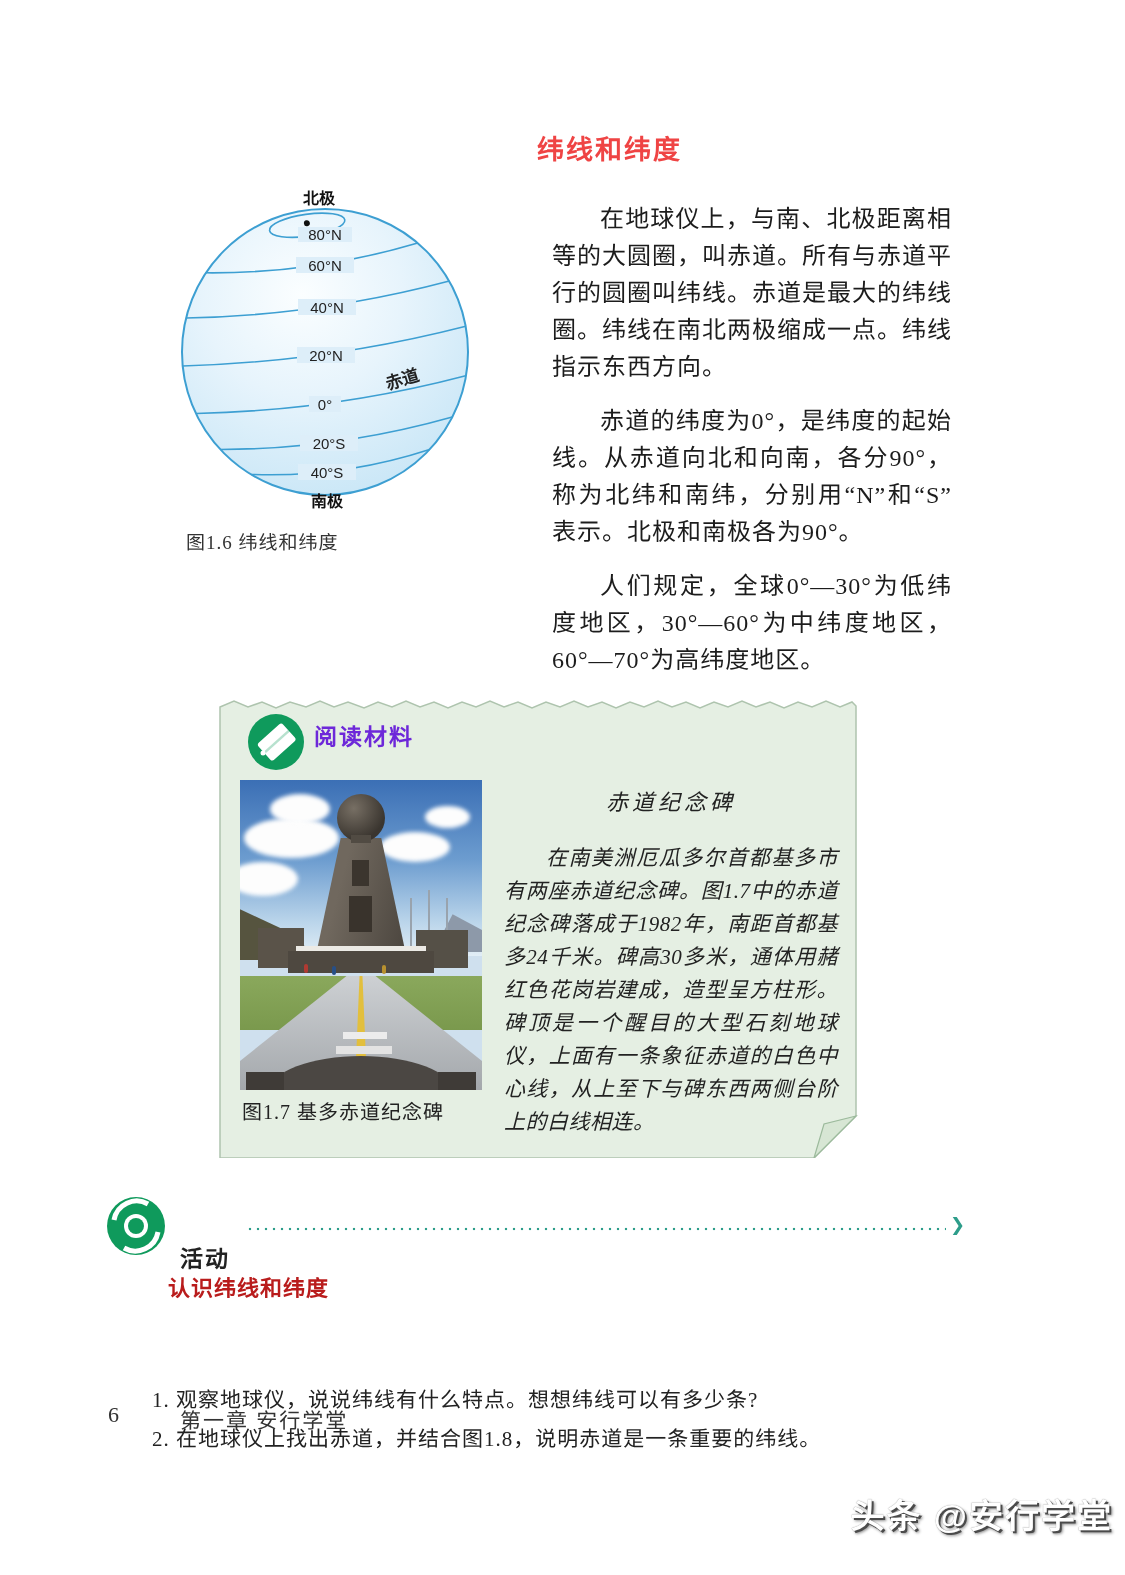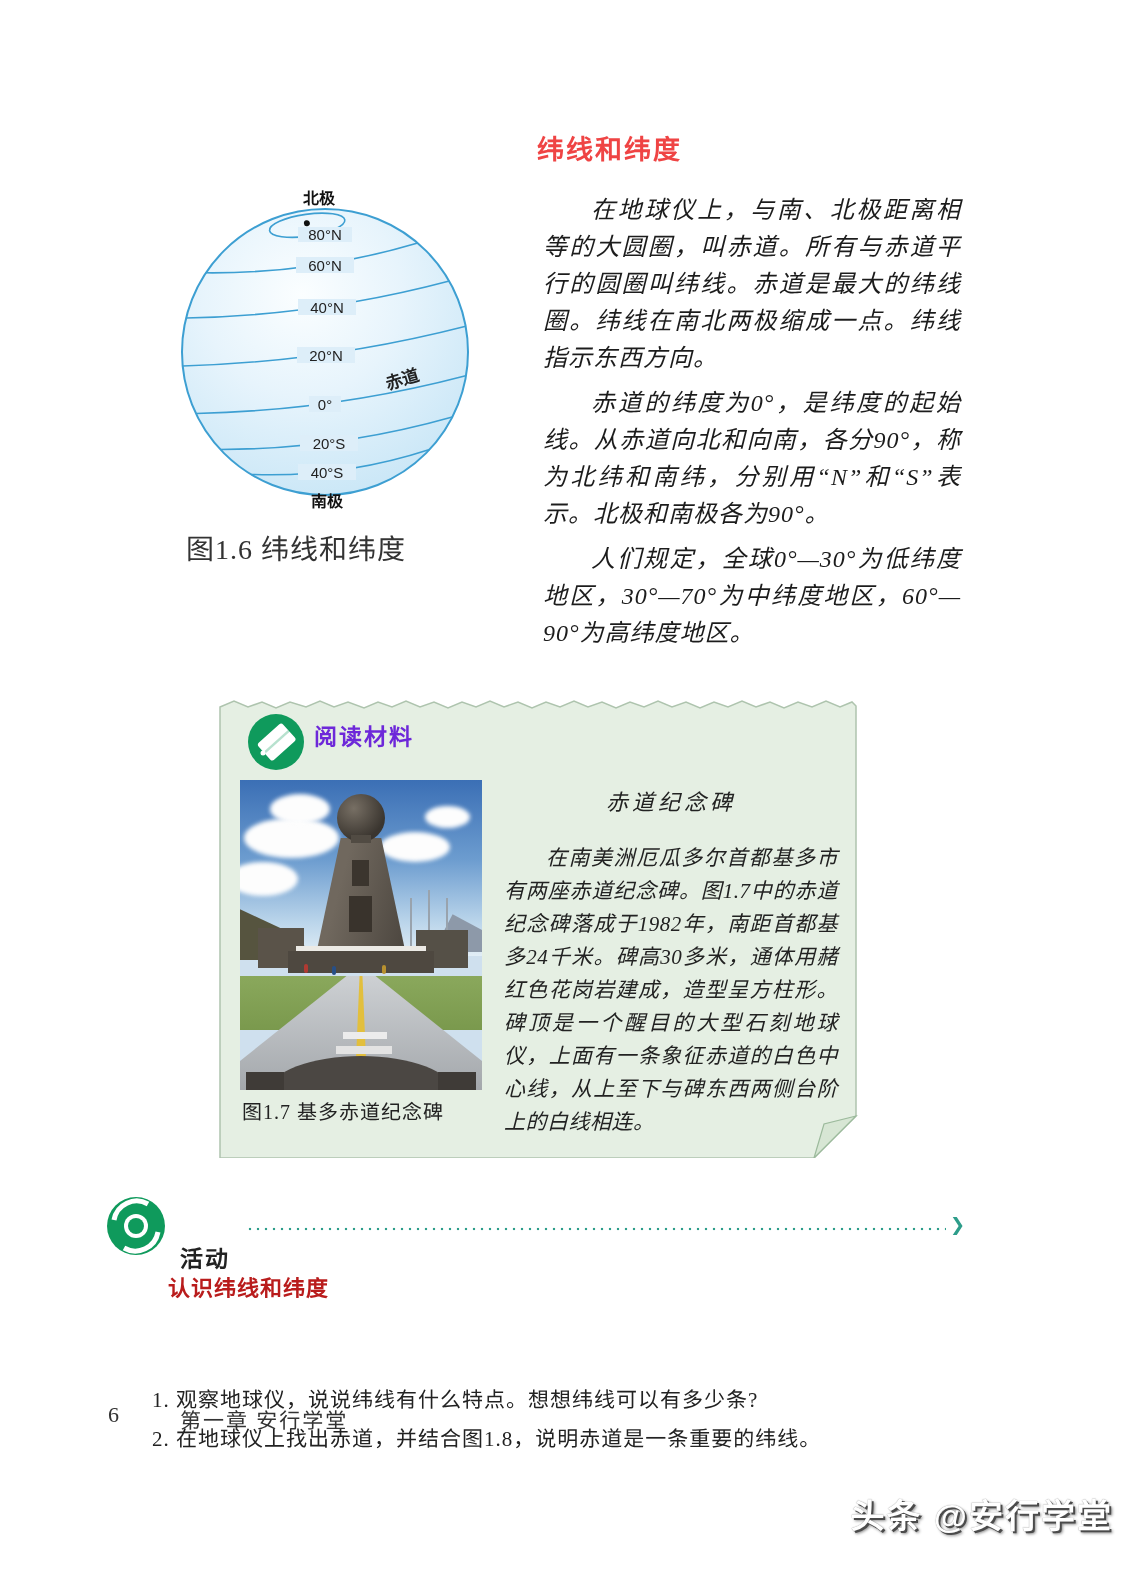--- a/index.html
+++ b/index.html
@@ -4,26 +4,26 @@
 <style>
   html,body{margin:0;padding:0;}
   body{width:1125px;height:1575px;background:#ffffff;
        font-family:"Liberation Serif","DejaVu Serif",serif;color:#1c1c1c;}
   .page{position:relative;width:1125px;height:1575px;background:#fff;overflow:hidden;}
   .abs{position:absolute;}
 
   
   .sec-heading{left:537px;top:134px;font:bold 27px/1.2 "Liberation Sans","DejaVu Sans",sans-serif;color:#ef4444;letter-spacing:2px;}
   .body-col{left:535px;top:184px;width:434px;}
-  .body-col p{margin:8px;text-indent:2em;font-size:24px;line-height:37px;
-              letter-spacing:1px;text-align:justify;color:#1c1c1c;font-style:italic;}
+  .body-col p{margin:17px;text-indent:2em;font-size:24px;line-height:37px;
+              letter-spacing:1px;text-align:justify;color:#1c1c1c;}
 
   
   .globe-svg{left:172px;top:180px;}
-  .globe-caption{left:186px;top:527px;font-size:28px;color:#333;letter-spacing:1px;}
+  .globe-caption{left:186px;top:527px;font-size:19px;color:#333;letter-spacing:1px;}
 
   
   .read-box{left:218px;top:692px;width:640px;height:466px;}
   .read-box-bg{left:0;top:0;}
   .read-header-icon{left:28px;top:20px;}
   .read-header-label{left:96px;top:32px;font:bold 23px/1.2 "Liberation Sans","DejaVu Sans",sans-serif;color:#6d28d9;letter-spacing:2px;}
   .photo{left:22px;top:88px;width:242px;height:310px;overflow:hidden;background:#cfe0ee;}
   .photo div{position:absolute;}
   .photo-caption{left:24px;top:404px;font-size:20px;color:#222;letter-spacing:1px;}
   .read-col{left:286px;top:92px;width:334px;}
@@ -123,21 +123,21 @@
     </g>
     <text transform="translate(232,205) rotate(-17)" text-anchor="middle" font-family="Liberation Sans,DejaVu Sans,sans-serif" font-size="17" font-weight="bold" fill="#222">赤道</text>
     <text x="155" y="327" text-anchor="middle" font-family="Liberation Sans,DejaVu Sans,sans-serif" font-size="16" font-weight="bold" fill="#111">南极</text>
   </svg>
   <div class="abs globe-caption">图1.6 纬线和纬度</div>
 
   <div class="abs sec-heading">纬线和纬度</div>
   <div class="abs body-col">
     <p>在地球仪上，与南、北极距离相等的大圆圈，叫赤道。所有与赤道平行的圆圈叫纬线。赤道是最大的纬线圈。纬线在南北两极缩成一点。纬线指示东西方向。</p>
     <p>赤道的纬度为0°，是纬度的起始线。从赤道向北和向南，各分90°，称为北纬和南纬，分别用“N”和“S”表示。北极和南极各为90°。</p>
-    <p>人们规定，全球0°—30°为低纬度地区，30°—70°为中纬度地区，60°—90°为高纬度地区。</p>
+    <p>人们规定，全球0°—30°为低纬度地区，30°—60°为中纬度地区，60°—70°为高纬度地区。</p>
   </div>
 
   <div class="abs read-box">
     <svg class="abs read-box-bg" width="640" height="466" viewBox="0 0 640 466">
       <path d="M2,15 L16,9 30,15 44,10 58,16 72,10 88,15 102,9 116,15 130,10 146,16 160,10 174,15 188,9
                202,15 216,10 230,16 244,10 258,15 272,9 286,15 300,10 314,16 328,10 342,15 356,9 370,15
                384,10 398,16 412,10 426,15 440,9 454,15 468,10 482,16 496,10 510,15 524,9 538,15 552,10
                566,16 580,10 594,15 608,9 622,15 634,10 638,14
                L638,424 L596,466 L2,466 Z" fill="#e5efe3" stroke="#aec4ae" stroke-width="1.5"></path>
       <polygon points="596,466 638,424 606,432" fill="#d7e6d4" stroke="#9cba9c" stroke-width="1.2"></polygon>

